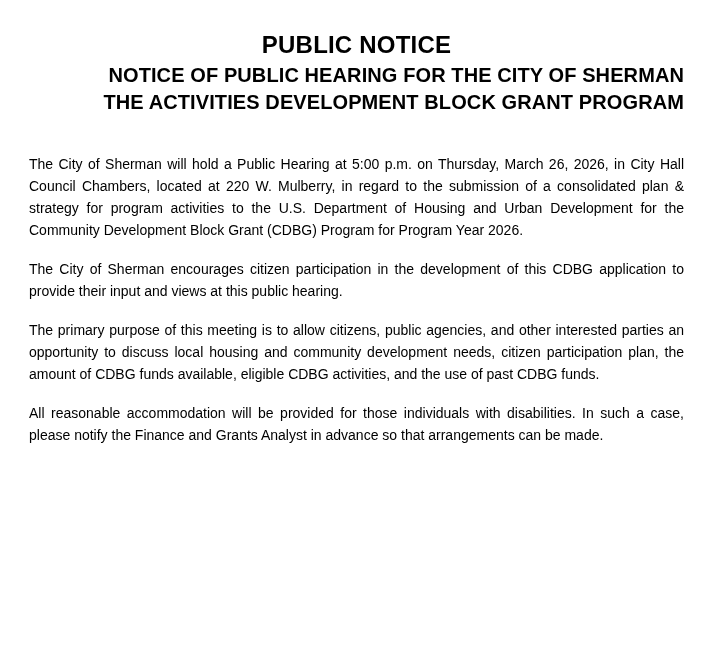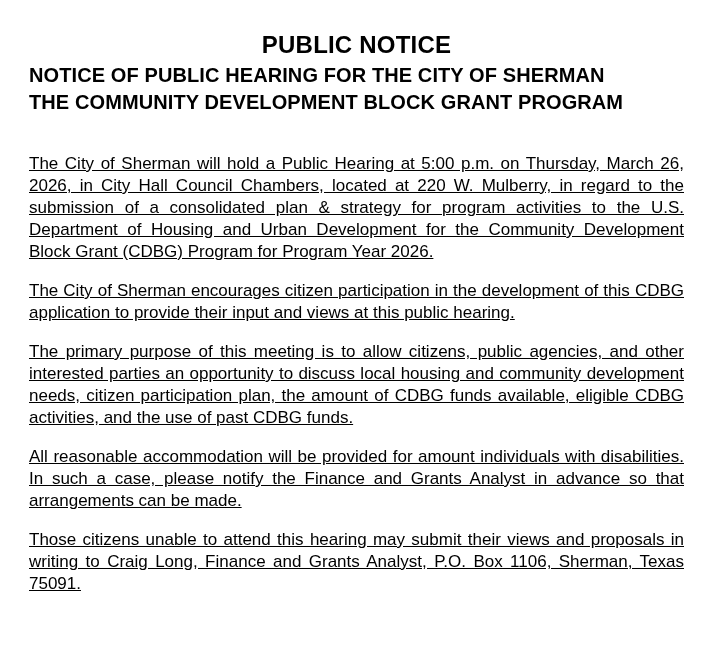--- a/index.html
+++ b/index.html
@@ -26,54 +26,52 @@
     line-height: 30px;
     font-weight: bold;
     text-align: center;
     letter-spacing: 0.2px;
   }
   .doc-subtitle {
     margin: 0 0 37px 0;
     font-size: 20px;
     line-height: 27px;
     font-weight: bold;
-    text-align: left;
+    text-align: right;
     letter-spacing: 0.1px;
   }
   .doc-body p {
     margin: 0 0 17px 0;
-    font-size: 17px;
+    font-size: 14px;
     line-height: 22px;
     text-align: justify;
     text-justify: inter-word;
-    text-decoration: underline;
   }
   .doc-body p:last-child {
     margin-bottom: 0;
   }
 </style>
 </head>
 <body>
 
 <div class="page">
 
   <header>
     <h1 class="doc-title">PUBLIC NOTICE</h1>
 
     <div class="doc-subtitle">
       <div>NOTICE OF PUBLIC HEARING FOR THE CITY OF SHERMAN</div>
-      <div>THE COMMUNITY DEVELOPMENT BLOCK GRANT PROGRAM</div>
+      <div>THE ACTIVITIES DEVELOPMENT BLOCK GRANT PROGRAM</div>
     </div>
   </header>
 
   <main class="doc-body">
     <p>The City of Sherman will hold a Public Hearing at 5:00 p.m. on Thursday, March 26, 2026, in City Hall Council Chambers, located at 220 W. Mulberry, in regard to the submission of a consolidated plan &amp; strategy for program activities to the U.S. Department of Housing and Urban Development for the Community Development Block Grant (CDBG) Program for Program Year 2026.</p>
 
     <p>The City of Sherman encourages citizen participation in the development of this CDBG application to provide their input and views at this public hearing.</p>
 
     <p>The primary purpose of this meeting is to allow citizens, public agencies, and other interested parties an opportunity to discuss local housing and community development needs, citizen participation plan, the amount of CDBG funds available, eligible CDBG activities, and the use of past CDBG funds.</p>
 
-    <p>All reasonable accommodation will be provided for amount individuals with disabilities. In such a case, please notify the Finance and Grants Analyst in advance so that arrangements can be made.</p>
+    <p>All reasonable accommodation will be provided for those individuals with disabilities. In such a case, please notify the Finance and Grants Analyst in advance so that arrangements can be made.</p>
 
-    <p>Those citizens unable to attend this hearing may submit their views and proposals in writing to Craig Long, Finance and Grants Analyst, P.O. Box 1106, Sherman, Texas 75091.</p>
   </main>
 
 </div>
 
 </body></html>

